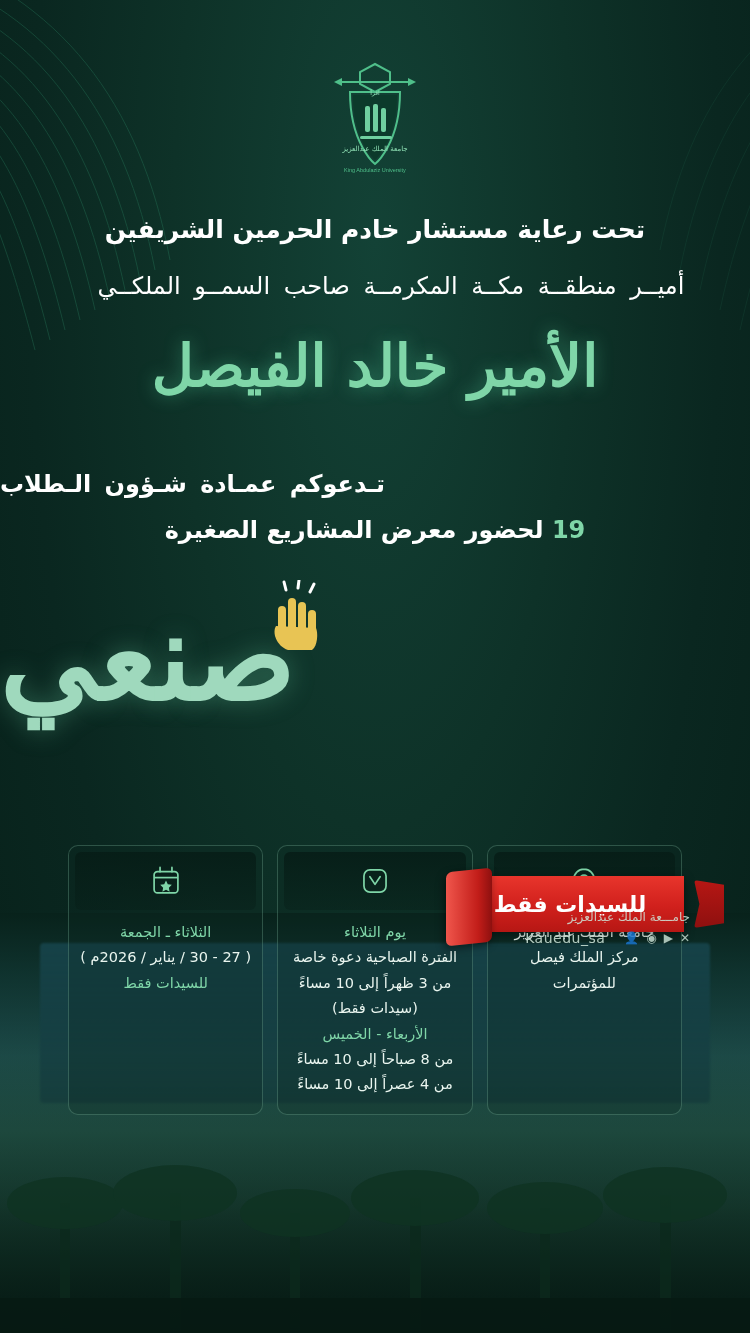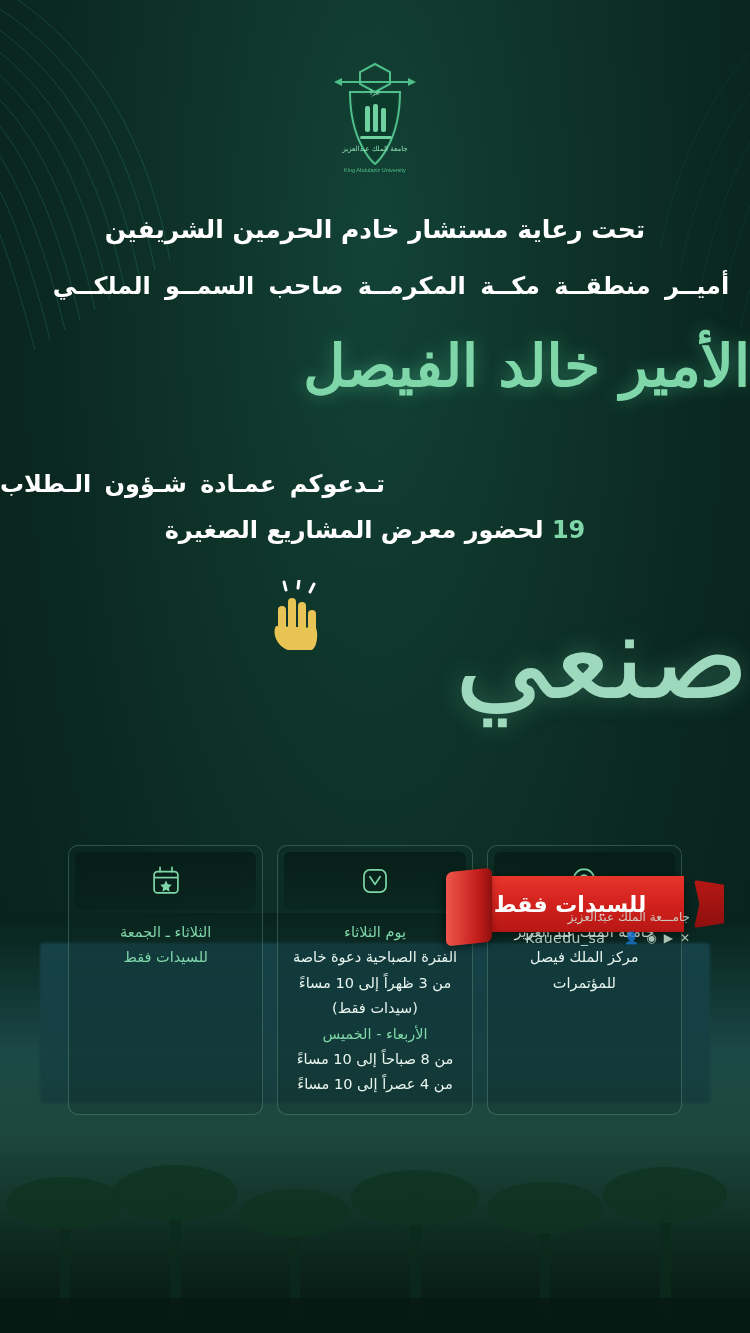--- a/index.html
+++ b/index.html
@@ -97,29 +97,30 @@
     letter-spacing: .2px;
   }
   .patron2 {
     position: absolute;
     top: 272px;
     left: 0;
     right: 0;
     text-align: center;
     color: #ffffff;
     font-size: 24px;
-    font-weight: bold;
+    font-weight: normal;
     word-spacing: 6px;
     padding-left: 32px;
   }
   .prince-name {
     position: absolute;
     top: 330px;
     left: 0;
     right: 0;
+    text-align: center;
     color: #7fd6a8;
     font-size: 58px;
     font-weight: bold;
     font-family: "DejaVu Serif", "Liberation Serif", serif;
     text-shadow: 0 0 18px rgba(80,200,150,.45);
     line-height: 1.25;
   }
   .invite1 {
     position: absolute;
     top: 470px;
@@ -144,25 +145,25 @@
   .invite2 .num {
     color: #7fd6a8;
     text-align: right;
   }
   
   .calli {
     position: absolute;
     top: 570px;
     left: 0;
     right: 0;
-    text-align: right;
+    text-align: left;
     color: #9fd9bd;
     font-size: 120px;
     font-family: "DejaVu Serif", "Liberation Serif", serif;
-    font-weight: normal;
+    font-weight: bold;
     line-height: 1.45;
     text-shadow: 0 0 26px rgba(110,210,165,.35);
   }
   .hand {
     position: absolute;
     top: 580px;
     left: 268px;
     width: 60px;
     height: 74px;
   }
@@ -384,20 +385,21 @@
         <div class="card-icon-bar">
           <svg viewBox="0 0 40 40" width="34" height="34">
             <rect x="6" y="9" width="28" height="25" rx="4" fill="none" stroke="#7fd6a8" stroke-width="2"></rect>
             <path d="M13 9 V4 M27 9 V4" stroke="#7fd6a8" stroke-width="2" stroke-linecap="round"></path>
             <path d="M6 16 H34" stroke="#7fd6a8" stroke-width="2"></path>
             <path d="M20 19.5 l2.1 4.3 4.7.7-3.4 3.3.8 4.7-4.2-2.2-4.2 2.2.8-4.7-3.4-3.3 4.7-.7z" fill="#7fd6a8"></path>
           </svg>
         </div>
         <div class="card-body">
           <div class="hl">الثلاثاء ـ الجمعة</div>
+          <div>( 27 - 30 / يناير / 2026م )</div>
           <div class="hl">للسيدات فقط</div>
         </div>
       </div>
 
       <div class="card">
         <div class="card-icon-bar">
           <svg viewBox="0 0 40 40" width="34" height="34">
             <rect x="7" y="7" width="26" height="26" rx="7" fill="none" stroke="#7fd6a8" stroke-width="2"></rect>
             <path d="M14 15 L20 24 L26 15" fill="none" stroke="#7fd6a8" stroke-width="2" stroke-linecap="round" stroke-linejoin="round"></path>
           </svg>

